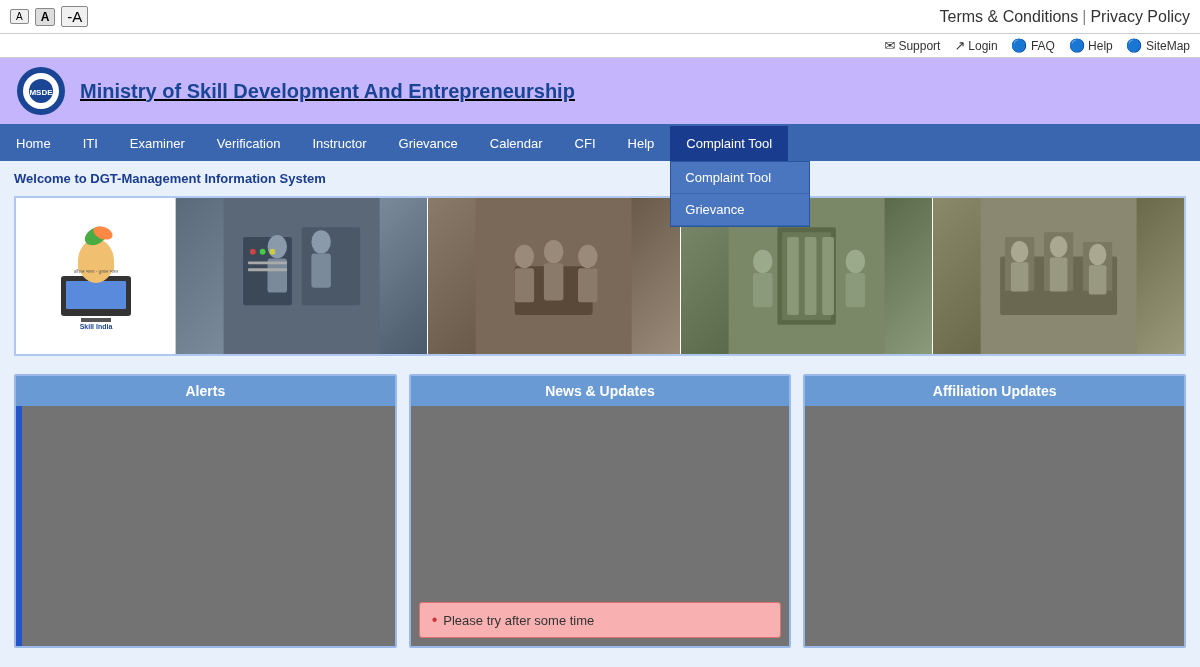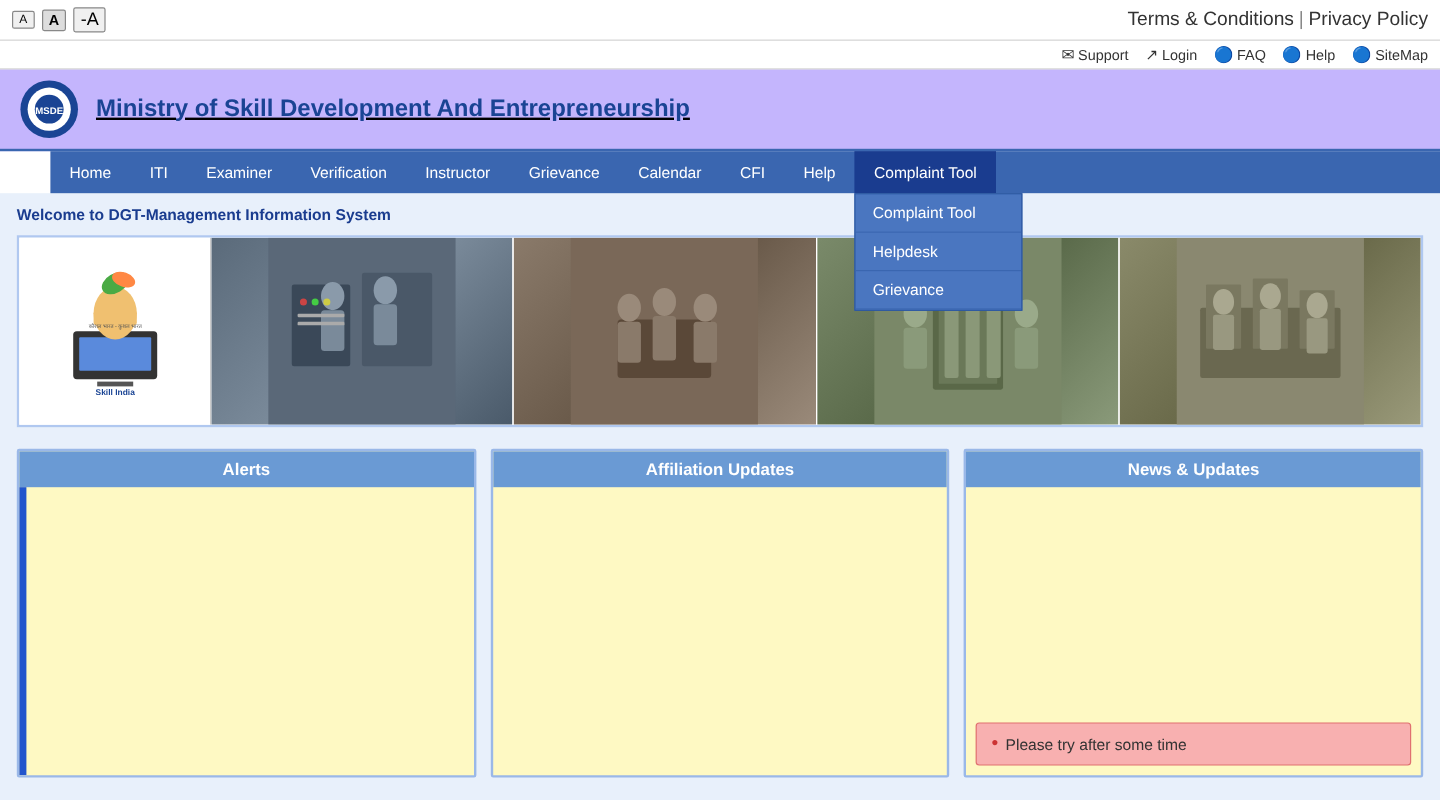--- a/index.html
+++ b/index.html
@@ -62,21 +62,20 @@
       font-size: 20px;
       font-weight: bold;
       color: #1a4494;
     }
 
     
     .main-nav {
       background: #3a66b0;
       display: flex;
       position: relative;
-      margin-left: 42px;
     }
     .nav-item {
       color: #fff;
       padding: 10px 16px;
       cursor: pointer;
       font-size: 13px;
       white-space: nowrap;
       position: relative;
     }
     .nav-item.active { background: #1a3c8f; }
@@ -165,21 +164,21 @@
 
     
     .panels {
       display: flex;
       gap: 12px;
     }
     .panel {
       flex: 1;
       border: 2px solid #9ab8e8;
       border-radius: 2px;
-      background: #fef9c3;
+      background: #737373;
       overflow: hidden;
     }
     .panel-header {
       background: #6a9ad4;
       color: #fff;
       text-align: center;
       padding: 7px;
       font-weight: bold;
       font-size: 14px;
     }
@@ -281,21 +280,20 @@
   <div class="nav-item">Instructor</div>
   <div class="nav-item">Grievance</div>
   <div class="nav-item">Calendar</div>
   <div class="nav-item">CFI</div>
   <div class="nav-item">Help</div>
   <div class="nav-item active" style="position:relative;">
     <span>Complaint Tool</span>
     
     <div class="dropdown-menu">
       <div class="dropdown-item">Complaint Tool</div>
-      <div class="dropdown-item">Helpdesk</div>
       <div class="dropdown-item">Grievance</div>
     </div>
   </div>
 </div>
 
 <div class="page-content">
 
   <div class="welcome-title">Welcome to DGT-Management Information System</div>
 
   <div class="banner">
@@ -400,30 +398,30 @@
 
     <div class="panel">
       <div class="panel-header">Alerts</div>
       <div class="panel-body panel-body-alerts" style="height:240px;">
         <div class="alerts-bar"></div>
         <div class="alerts-content"></div>
       </div>
     </div>
 
     <div class="panel">
-      <div class="panel-header">Affiliation Updates</div>
-      <div class="panel-body" style="height:240px;"></div>
-    </div>
-
-    <div class="panel">
       <div class="panel-header">News &amp; Updates</div>
       <div class="panel-body" style="height:240px; position:relative;">
         <div class="error-box">
           <span class="bullet">•</span>
           <span>Please try after some time</span>
         </div>
       </div>
     </div>
 
+    <div class="panel">
+      <div class="panel-header">Affiliation Updates</div>
+      <div class="panel-body" style="height:240px;"></div>
+    </div>
+
   </div>
 </div>
 
 </div>
 
 </body></html>

